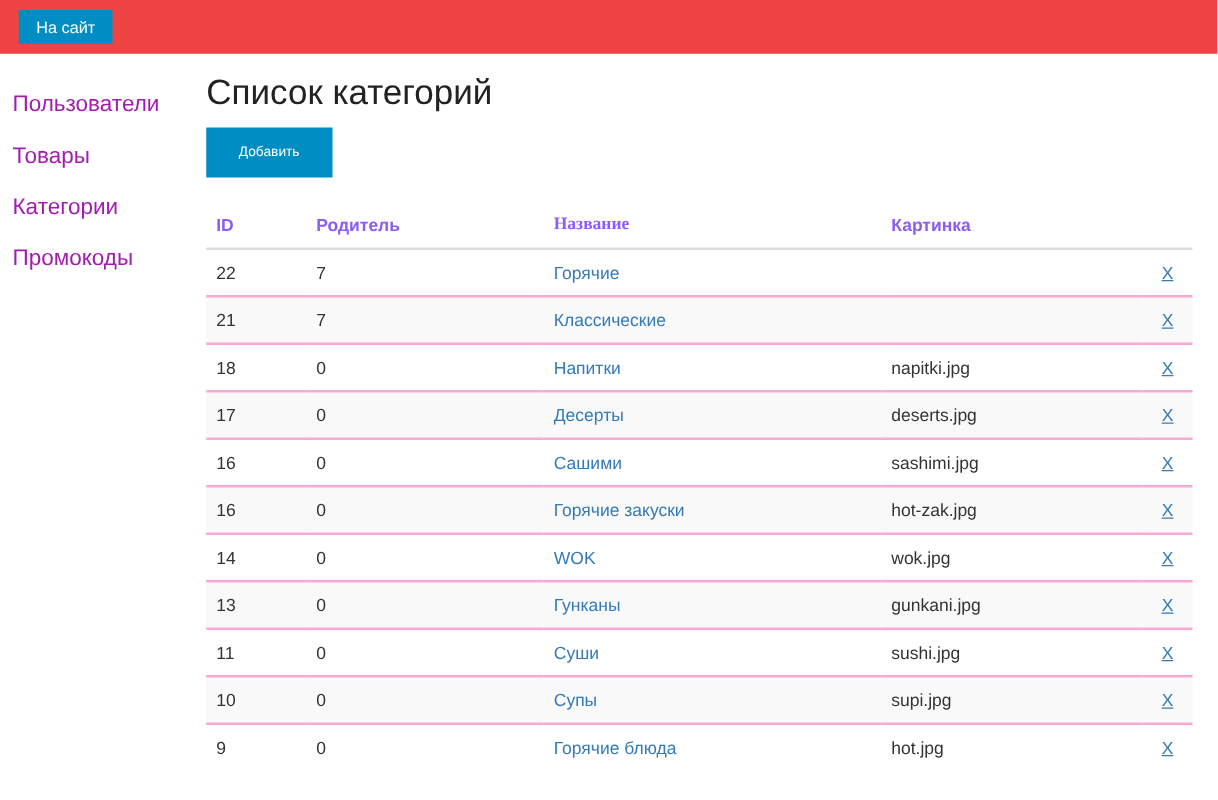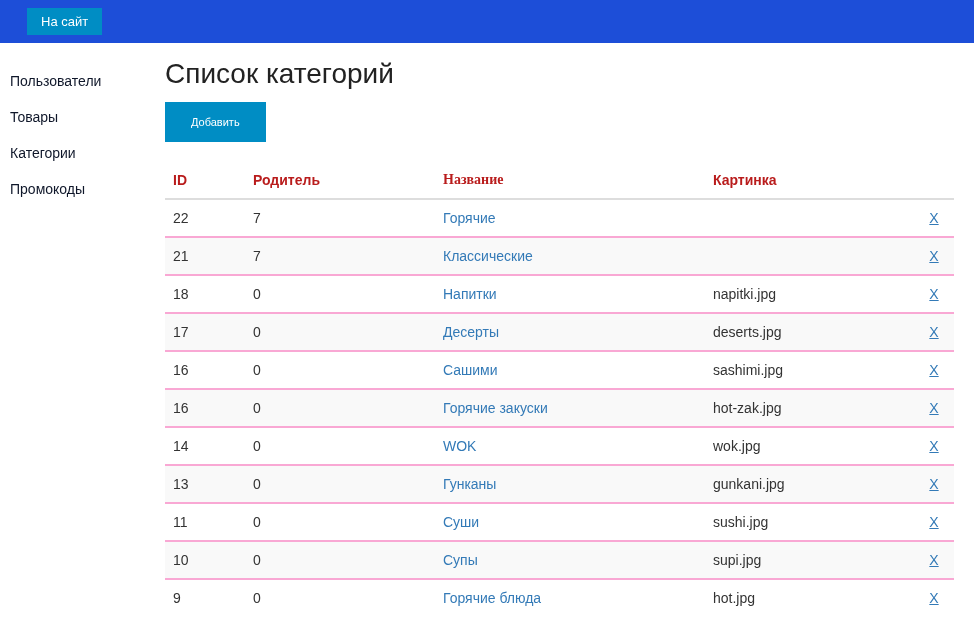--- a/index.html
+++ b/index.html
@@ -7,22 +7,22 @@
       padding: 0;
       box-sizing: border-box;
     }
     body {
       font-family: "Helvetica Neue", Helvetica, Arial, sans-serif;
       font-size: 14px;
       color: #333;
       background: #fff;
     }
     .topbar {
-      background: #1d4ed8;
-      padding: 8px 27px;
+      background: #ef4444;
+      padding: 8px 15px;
       min-height: 40px;
       display: flex;
       align-items: center;
     }
     .site-link-btn {
       background: #008dc4;
       color: #fff;
       border: none;
       padding: 6px 14px;
       font-size: 13px;
@@ -31,24 +31,24 @@
     .layout {
       display: flex;
     }
     .sidebar {
       width: 165px;
       padding: 20px 10px 10px 10px;
       flex-shrink: 0;
     }
     .sidebar a {
       display: block;
-      color: #0f172a;
+      color: #a21caf;
       text-decoration: none;
       padding: 10px 0;
-      font-size: 14px;
+      font-size: 18px;
     }
     .main {
       flex: 1;
       padding: 15px 20px 20px 0;
     }
     .page-title {
       font-size: 28px;
       font-weight: 400;
       color: #222;
       margin-bottom: 12px;
@@ -62,21 +62,21 @@
       cursor: pointer;
       margin-bottom: 20px;
     }
     table {
       width: 100%;
       border-collapse: collapse;
     }
     thead th {
       text-align: left;
       font-weight: 700;
-      color: #b91c1c;
+      color: #8b5cf6;
       padding: 10px 8px;
       border-bottom: 2px solid #ddd;
       font-size: 14px;
     }
     tbody td {
       padding: 10px 8px;
       border-top: 2px solid #f9a8d4;
       font-size: 14px;
       color: #333;
     }

